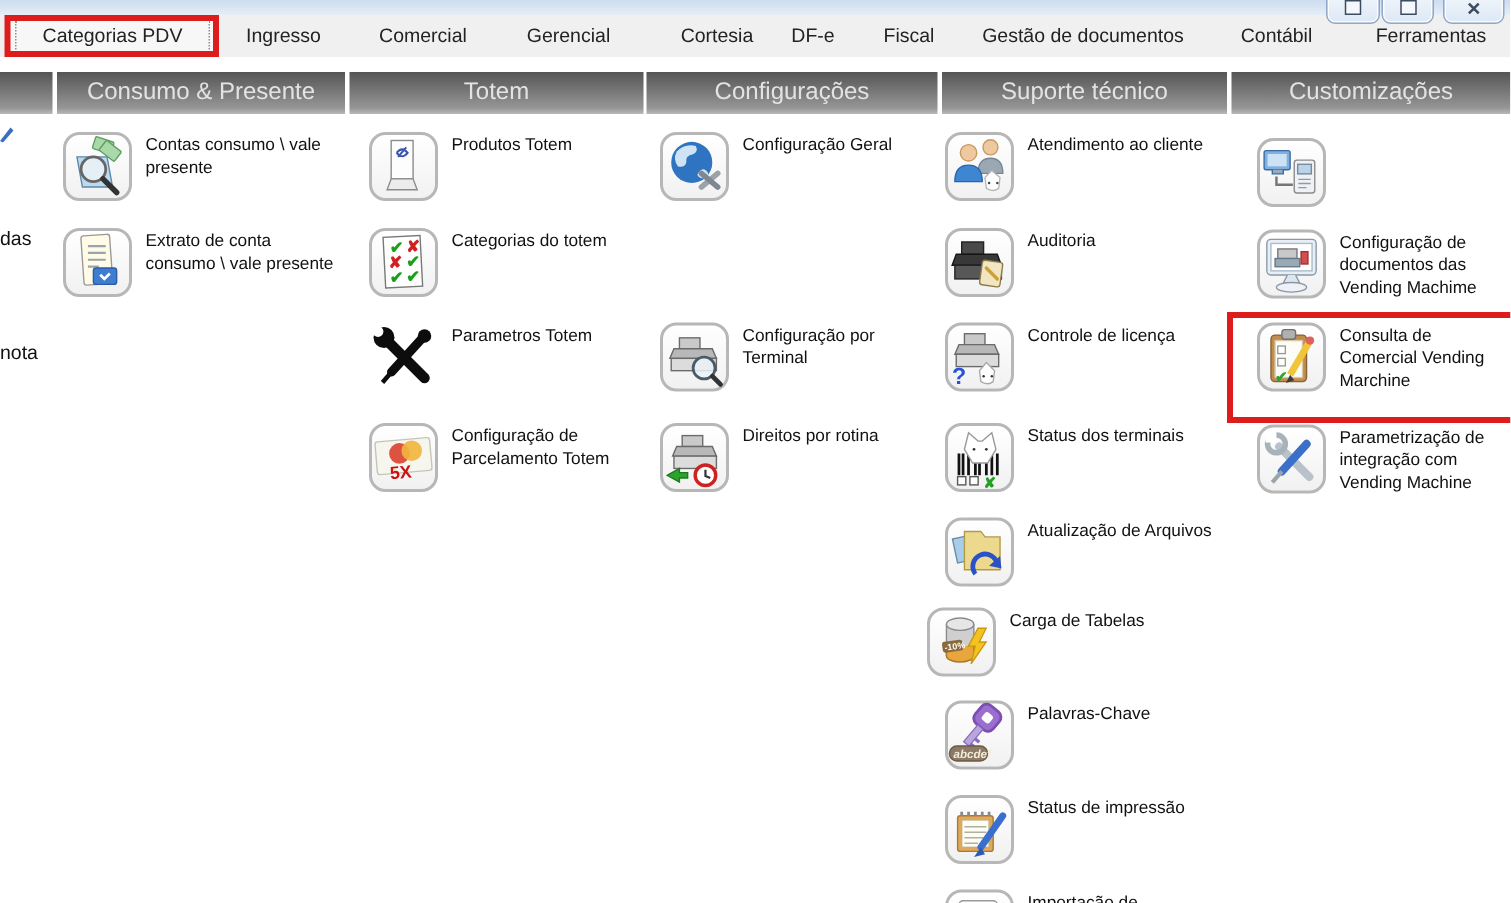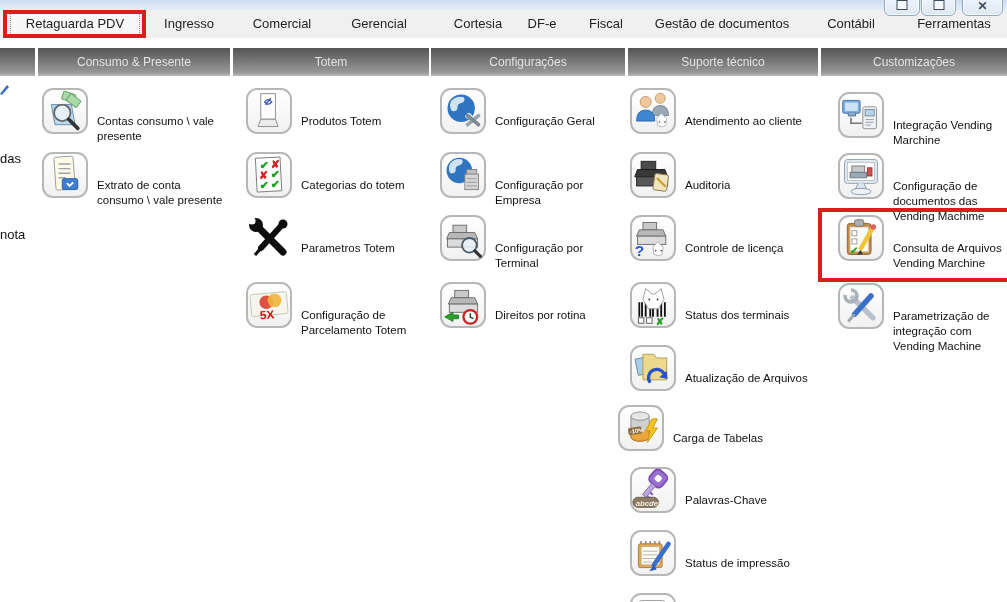--- a/index.html
+++ b/index.html
@@ -15,32 +15,32 @@
              width:9px;height:8px;border:1.6px solid #3d4b5e;background:#f4f8fc;}
   .winbtn .gx{position:absolute;bottom:2px;left:50%;transform:translateX(-50%);
               font-size:12px;font-weight:bold;color:#3d4b5e;border:none;background:none;width:auto;height:auto;}
   
   .tabrow{position:absolute;left:0;top:10px;width:1007px;height:28px;background:#f0f0f0;}
   .tab{position:absolute;top:10px;height:28px;line-height:27px;text-align:center;
        font-size:13px;color:#222;white-space:nowrap;z-index:2;}
   .tab.sel{background:#f7f7f7;outline:1px dotted #8d8d8d;outline-offset:-4px;}
   
   .bar{position:absolute;top:48px;height:28px;line-height:28px;text-align:center;
-       font-size:12px;color:#e3e3e3;
+       font-size:16px;color:#e3e3e3;
        background:linear-gradient(#555,#969696 86%,#b9b9b9);z-index:1;}
   
   .hl{position:absolute;border:4px solid #dd1c1c;box-sizing:border-box;z-index:5;pointer-events:none;}
   
   .item{position:absolute;display:flex;gap:9px;align-items:flex-start;cursor:pointer;}
   .ico{width:46px;height:46px;flex:0 0 46px;box-sizing:border-box;border:2px solid #b7b7b7;
        border-radius:11px;background:linear-gradient(#ffffff,#f1f1f1);
        display:flex;align-items:center;justify-content:center;}
   .ico.noborder{border:none;background:none;border-radius:0;}
   .ico svg{display:block;}
-  .lbl{font-size:11.5px;line-height:15px;color:#111;padding-top:2px;width:126px;margin-top:24px;}
+  .lbl{font-size:11.5px;line-height:15px;color:#111;padding-top:2px;width:126px;}
   .lbl.narrow{width:112px;}
   
   .frag{position:absolute;left:0;font-size:13px;line-height:14px;color:#111;}
 </style>
 </head>
 <body>
 
 <div id="page">
 
   <div class="topstrip"></div>
@@ -49,21 +49,21 @@
       <span class="g"></span>
     </div>
   <div class="winbtn" style="left:921px;width:33px">
       <span class="g"></span>
     </div>
   <div class="winbtn" style="left:962px;width:39px">
       <span class="gx">✕</span>
     </div>
 
   <div class="tabrow"></div>
-  <div class="tab sel" style="left:7px;width:136px"><span>Retaguarda PDV</span></div>
+  <div class="tab sel" style="left:7px;width:136px"><span>Categorias PDV</span></div>
   <div class="tab" style="left:152px;width:74px"><span>Ingresso</span></div>
   <div class="tab" style="left:238px;width:88px"><span>Comercial</span></div>
   <div class="tab" style="left:336px;width:86px"><span>Gerencial</span></div>
   <div class="tab" style="left:438px;width:80px"><span>Cortesia</span></div>
   <div class="tab" style="left:518px;width:48px"><span>DF-e</span></div>
   <div class="tab" style="left:576px;width:60px"><span>Fiscal</span></div>
   <div class="tab" style="left:648px;width:148px"><span>Gestão de documentos</span></div>
   <div class="tab" style="left:812px;width:78px"><span>Contábil</span></div>
   <div class="tab" style="left:902px;width:104px"><span>Ferramentas</span></div>
 
@@ -162,32 +162,20 @@
         <svg width="46" height="46" viewBox="0 0 46 46">
       <circle cx="21" cy="20" r="15" fill="#2f74c0"></circle>
       <path d="M10 12 q6 -6 14 -4 q2 4 -2 6 q-6 1 -5 6 q-1 4 -6 3 q-4 -5 -1 -11" fill="#cfe3f4"></path>
       <path d="M30 25 q4 2 3 6 q-6 2 -8 -2 q2 -4 5 -4" fill="#cfe3f4"></path>
       <line x1="28" y1="38" x2="40" y2="28" stroke="#9aa2aa" stroke-width="4" stroke-linecap="round"></line>
       <line x1="28" y1="28" x2="40" y2="38" stroke="#7f8890" stroke-width="4" stroke-linecap="round"></line>
     </svg>
       </span>
     <span class="lbl">Configuração Geral</span>
   </div>
-  <div class="item" style="left:440px;top:152px">
-    <span class="ico">
-        <svg width="46" height="46" viewBox="0 0 46 46">
-      <circle cx="19" cy="18" r="14" fill="#2f74c0"></circle>
-      <path d="M9 10 q6 -6 13 -4 q2 4 -2 6 q-6 1 -5 6 q-1 4 -6 3 q-3 -5 0 -11" fill="#cfe3f4"></path>
-      <rect x="27" y="17" width="11" height="6" fill="#bdbdbd" stroke="#808080"></rect>
-      <rect x="25" y="22" width="15" height="17" fill="#d6d6d6" stroke="#808080"></rect>
-      <path d="M27 27 h11 M27 31 h11 M27 35 h11" stroke="#979797"></path>
-    </svg>
-      </span>
-    <span class="lbl">Configuração por Empresa</span>
-  </div>
   <div class="item" style="left:440px;top:282px">
     <span class="ico">
         <svg width="46" height="46" viewBox="0 0 46 46">
       <rect x="14" y="7" width="15" height="8" fill="#c9c9c9" stroke="#6a6a6a"></rect>
       <path d="M10 15 h26 l3 7 h-32 Z" fill="#b8b8b8" stroke="#6a6a6a"></path>
       <rect x="8" y="22" width="31" height="9" fill="#dcdcdc" stroke="#6a6a6a"></rect>
       <path d="M3 36 l9 -5 v3 h6 v4 h-6 v3 Z" fill="#2da32d" stroke="#1d7a1d"></path>
       <circle cx="31" cy="36" r="7.5" fill="#fff" stroke="#cc2222" stroke-width="2.5"></circle>
       <path d="M31 32 v4.5 l3.5 1.5" stroke="#333" stroke-width="1.6" fill="none"></path>
     </svg>
@@ -328,21 +316,20 @@
         <svg width="46" height="46" viewBox="0 0 46 46">
       <rect x="3" y="7" width="19" height="14" rx="1.5" fill="#7fb0e0" stroke="#3a6aa0"></rect>
       <rect x="5.5" y="9.5" width="14" height="9" fill="#cde2f4"></rect>
       <path d="M9 21 v3 h8 v-3" fill="#9aabc0" stroke="#3a6aa0"></path>
       <path d="M12 26 v6 h10 M22 32 h2" fill="none" stroke="#777" stroke-width="1.8"></path>
       <rect x="25" y="14" width="15" height="24" rx="2" fill="#eef2f6" stroke="#8a8a8a"></rect>
       <rect x="27.5" y="17" width="10" height="7" fill="#b8d4ec" stroke="#778899"></rect>
       <path d="M28 28 h9 M28 31 h9 M28 34 h6" stroke="#999"></path>
     </svg>
       </span>
-    <span class="lbl narrow">Integração Vending Marchine</span>
   </div>
   <div class="item" style="left:838px;top:153px">
     <span class="ico">
         <svg width="46" height="46" viewBox="0 0 46 46">
       <rect x="5" y="5" width="36" height="26" rx="3" fill="#e8eef4" stroke="#8898a8"></rect>
       <rect x="8" y="8" width="30" height="20" fill="#fff" stroke="#aabbcc"></rect>
       <rect x="13" y="12" width="14" height="7" fill="#c9c9c9" stroke="#777"></rect>
       <rect x="11" y="19" width="18" height="6" fill="#9aaab4" stroke="#667788"></rect>
       <rect x="30" y="14" width="5" height="9" fill="#d05050" stroke="#a03030"></rect>
       <path d="M20 31 l-3 6 h12 l-3 -6" fill="#dde6ee" stroke="#8898a8"></path>
@@ -358,21 +345,21 @@
       <rect x="11" y="11" width="20" height="27" fill="#fdfdf8" stroke="#d8c8a8"></rect>
       <rect x="16" y="3" width="10" height="7" rx="2" fill="#b0b0b0" stroke="#707070"></rect>
       <rect x="13" y="15" width="5.5" height="5.5" fill="#fff" stroke="#999"></rect>
       <rect x="13" y="24" width="5.5" height="5.5" fill="#fff" stroke="#999"></rect>
       <text x="11" y="41" font-size="11" font-weight="bold" fill="#2fa32f">✔</text>
       <line x1="22" y1="36" x2="36" y2="12" stroke="#f0c53a" stroke-width="5"></line>
       <circle cx="36.5" cy="11" r="3" fill="#e06060"></circle>
       <path d="M22 36 l-3 6 l6 -2 Z" fill="#3a3a3a"></path>
     </svg>
       </span>
-    <span class="lbl narrow">Consulta de Arquivos Vending Marchine</span>
+    <span class="lbl narrow">Consulta de Comercial Vending Marchine</span>
   </div>
   <div class="item" style="left:838px;top:283px">
     <span class="ico">
         <svg width="46" height="46" viewBox="0 0 46 46">
       <line x1="14" y1="14" x2="36" y2="36" stroke="#b9c2ca" stroke-width="6" stroke-linecap="round"></line>
       <circle cx="12" cy="12" r="6.5" fill="none" stroke="#a8b2ba" stroke-width="4"></circle>
       <rect x="4" y="3" width="8" height="8" fill="#fff"></rect>
       <line x1="34" y1="12" x2="16" y2="32" stroke="#3a70c8" stroke-width="6" stroke-linecap="round"></line>
       <line x1="16" y1="32" x2="9" y2="40" stroke="#9aa4ac" stroke-width="3"></line>
     </svg>

